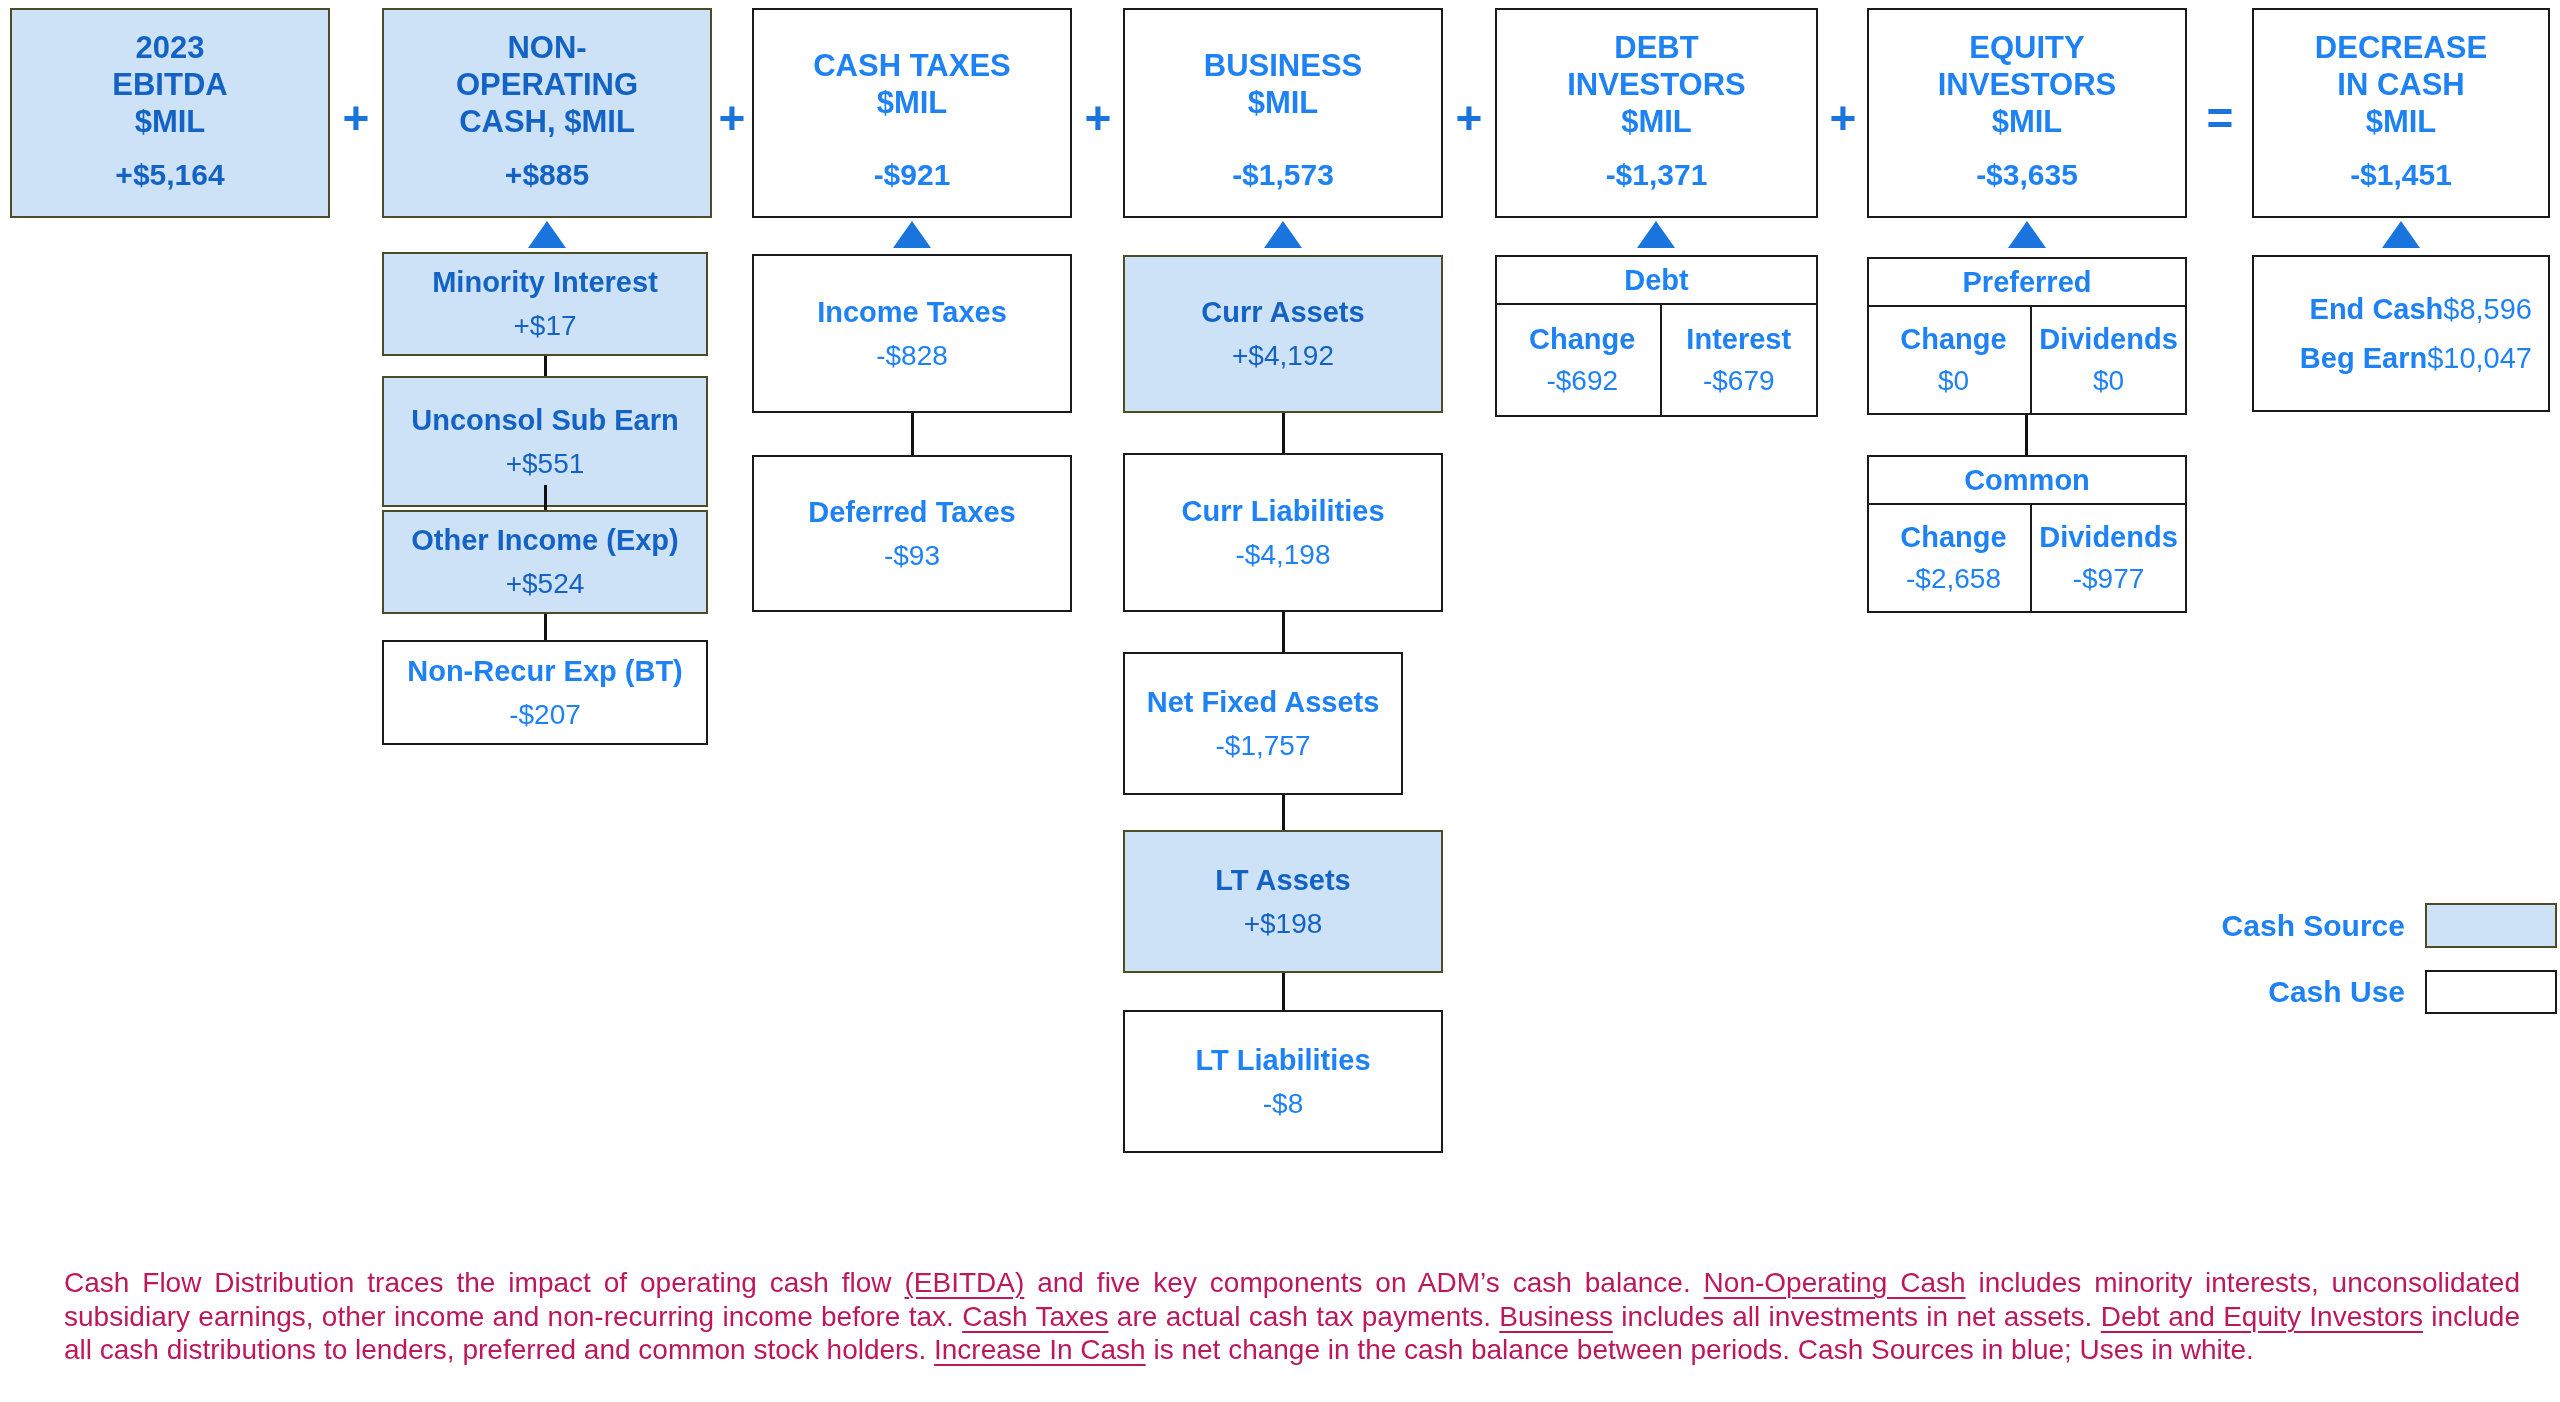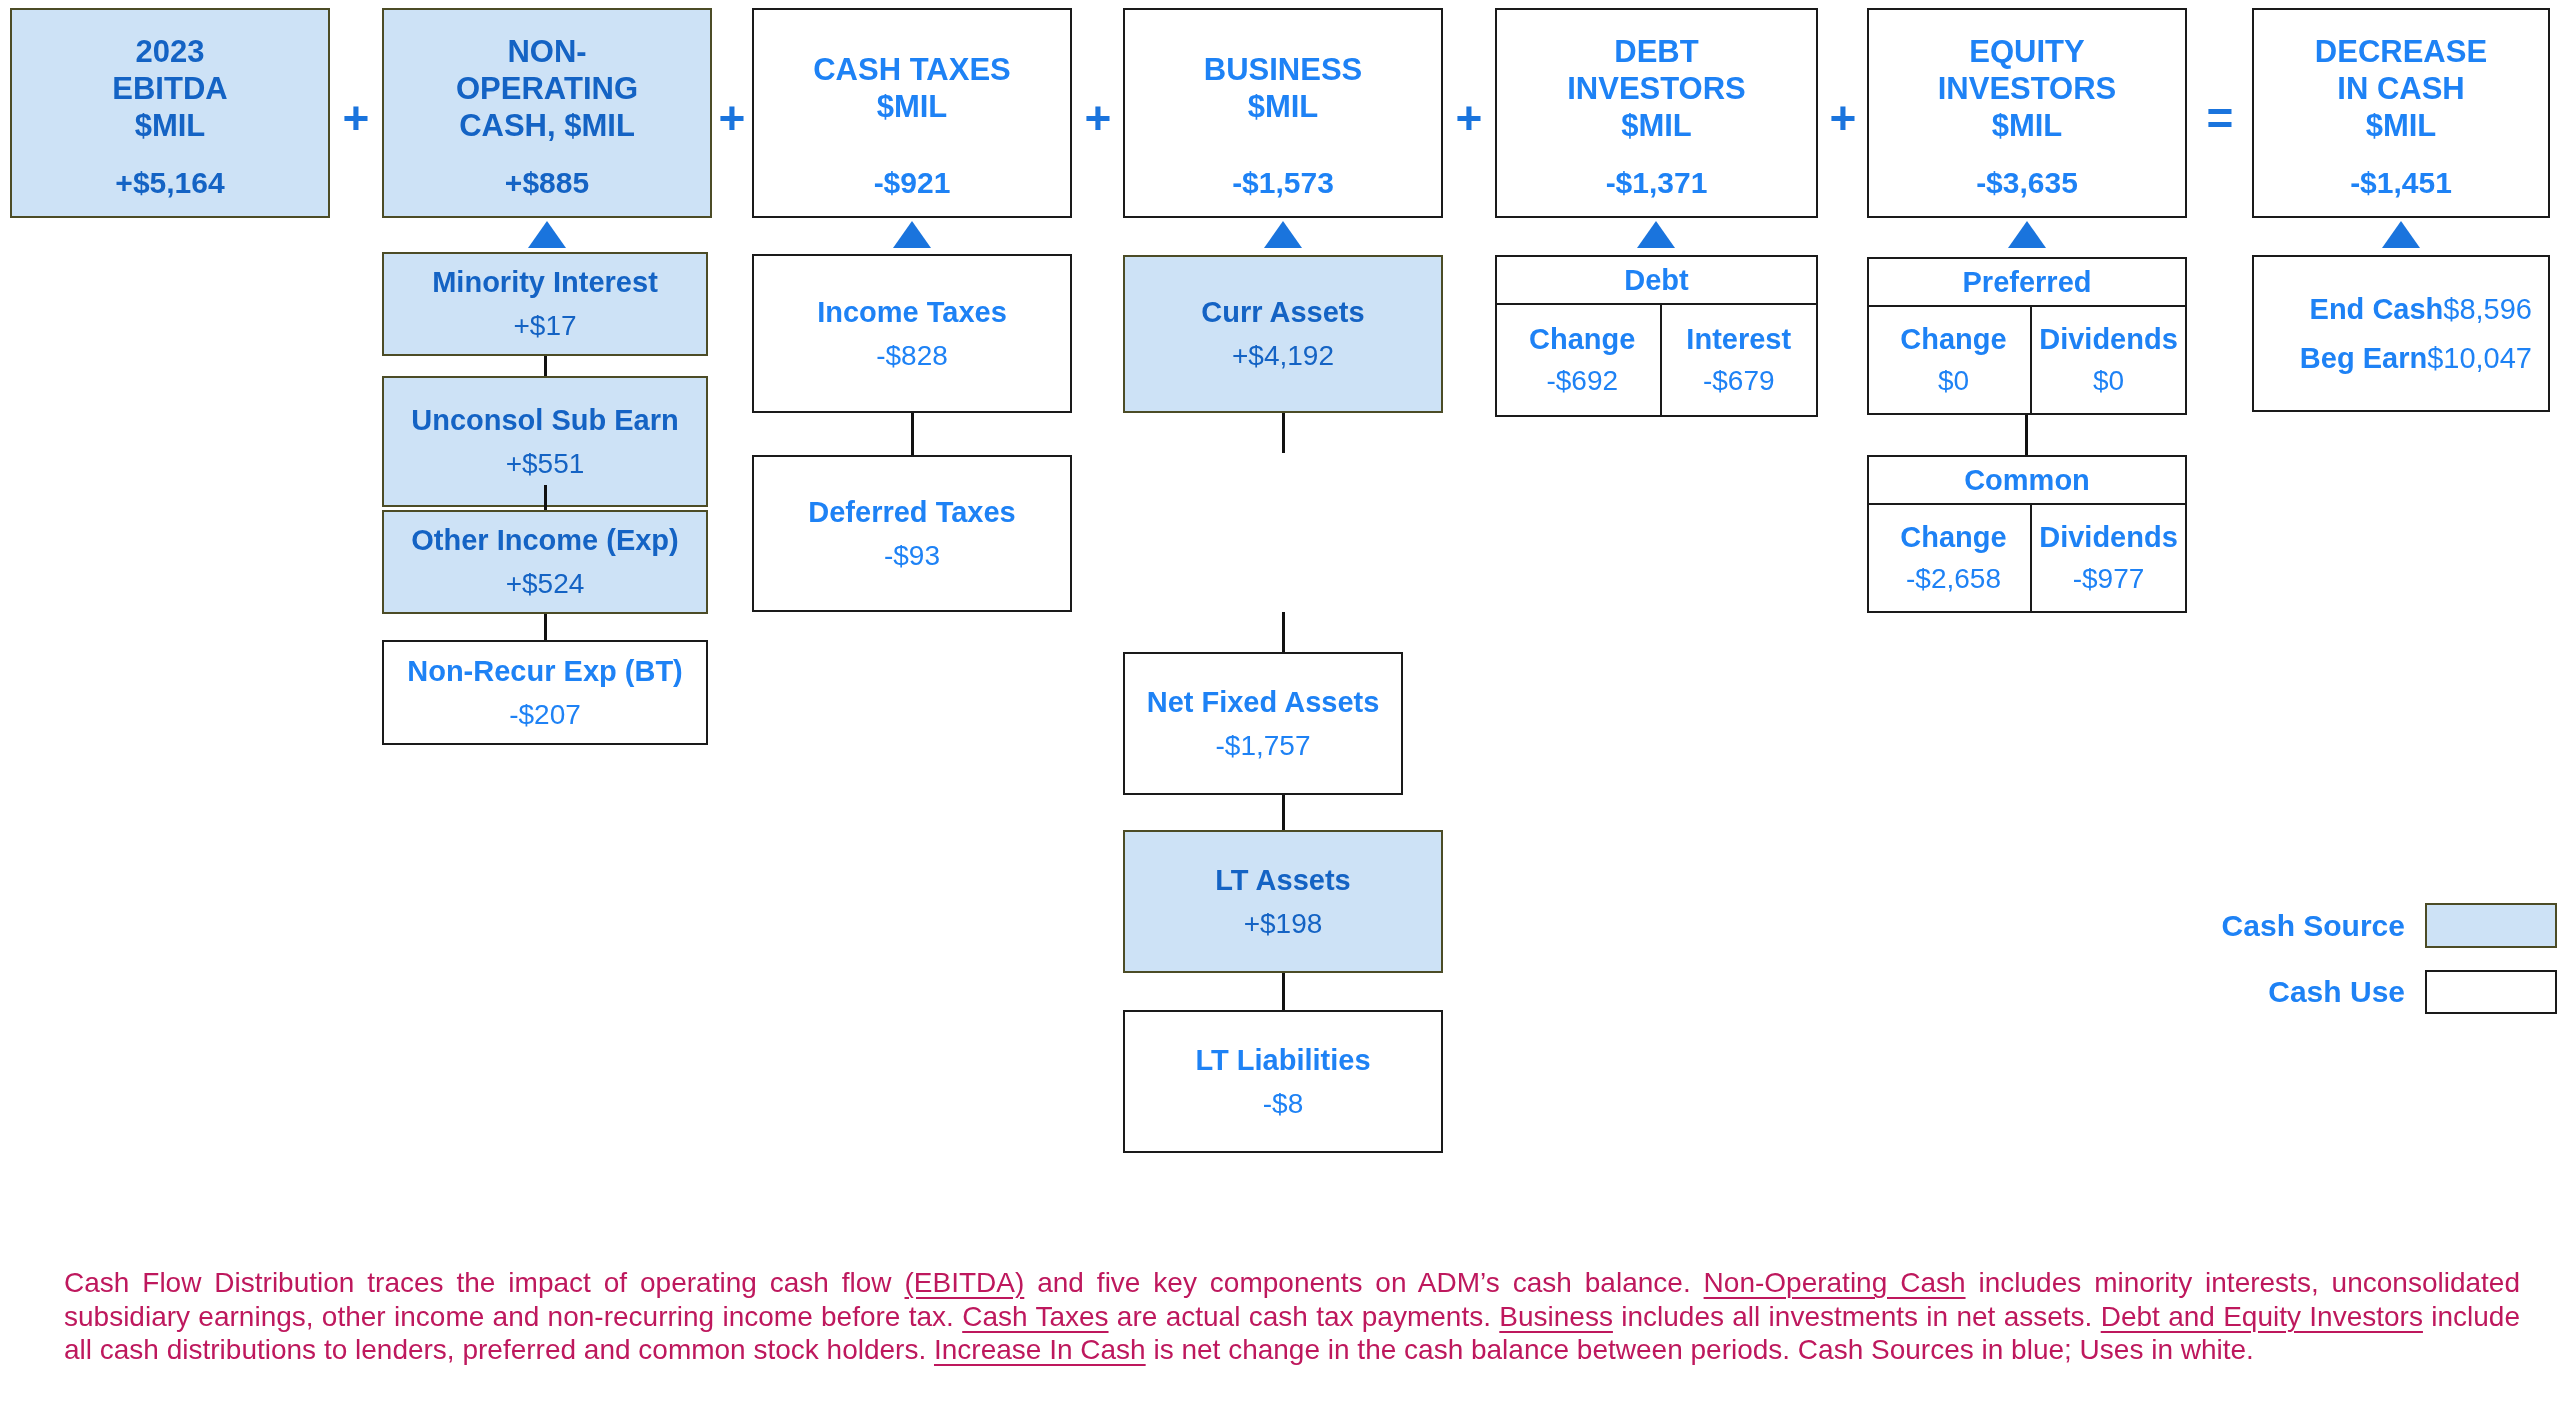--- a/index.html
+++ b/index.html
@@ -5,21 +5,21 @@
   html,body{margin:0;padding:0;background:#fff;}
   .canvas{position:relative;width:2560px;height:1402px;background:#ffffff;overflow:hidden;
           font-family:"Liberation Sans","DejaVu Sans",sans-serif;}
   .box{position:absolute;box-sizing:border-box;border:2px solid #1a1a1a;background:#ffffff;
        display:flex;flex-direction:column;align-items:center;justify-content:center;text-align:center;}
   .src{background:#cde2f6;border-color:#4c4c26;color:#1463c4;}
   .use{background:#ffffff;color:#1e82f5;}
   .hdr{justify-content:flex-start;}
   .titlewrap{flex:1;display:flex;align-items:center;justify-content:center;}
   .htitle{font-size:31px;font-weight:bold;line-height:37px;white-space:pre-line;}
-  .hvalue{margin-bottom:16px;font-size:30px;font-weight:bold;}
+  .hvalue{margin-bottom:24px;font-size:30px;font-weight:bold;}
   .slabel{font-size:29px;font-weight:bold;margin-bottom:11px;}
   .svalue{font-size:28px;}
   .op{position:absolute;width:50px;text-align:center;font-size:46px;font-weight:bold;color:#1a74dd;line-height:52px;}
   .tri{position:absolute;width:0;height:0;border-left:19px solid transparent;border-right:19px solid transparent;
        border-bottom:27px solid #1a74dd;}
   .conn{position:absolute;width:3px;background:#111111;}
   .dtable{position:absolute;box-sizing:border-box;border:2px solid #1a1a1a;background:#fff;color:#1e82f5;
          display:flex;flex-direction:column;text-align:center;}
   .thead{height:46px;border-bottom:2px solid #1a1a1a;display:flex;align-items:center;justify-content:center;
          font-size:29px;font-weight:bold;flex:none;}
@@ -147,20 +147,24 @@
   <div class="box use" style="left:752px;top:455px;width:320px;height:157px">
     <div class="slabel">Deferred Taxes</div>
     <div class="svalue">-$93</div>
   </div>
 
   <div class="box src" style="left:1123px;top:255px;width:320px;height:158px">
     <div class="slabel">Curr Assets</div>
     <div class="svalue">+$4,192</div>
   </div>
   <div class="conn" style="left:1282px;top:413px;height:40px"></div>
+  <div class="box use" style="left:1123px;top:453px;width:320px;height:159px">
+    <div class="slabel">Curr Liabilities</div>
+    <div class="svalue">-$4,198</div>
+  </div>
   <div class="conn" style="left:1282px;top:612px;height:40px"></div>
   <div class="box use" style="left:1123px;top:652px;width:280px;height:143px">
     <div class="slabel">Net Fixed Assets</div>
     <div class="svalue">-$1,757</div>
   </div>
   <div class="conn" style="left:1282px;top:795px;height:35px"></div>
   <div class="box src" style="left:1123px;top:830px;width:320px;height:143px">
     <div class="slabel">LT Assets</div>
     <div class="svalue">+$198</div>
   </div>

